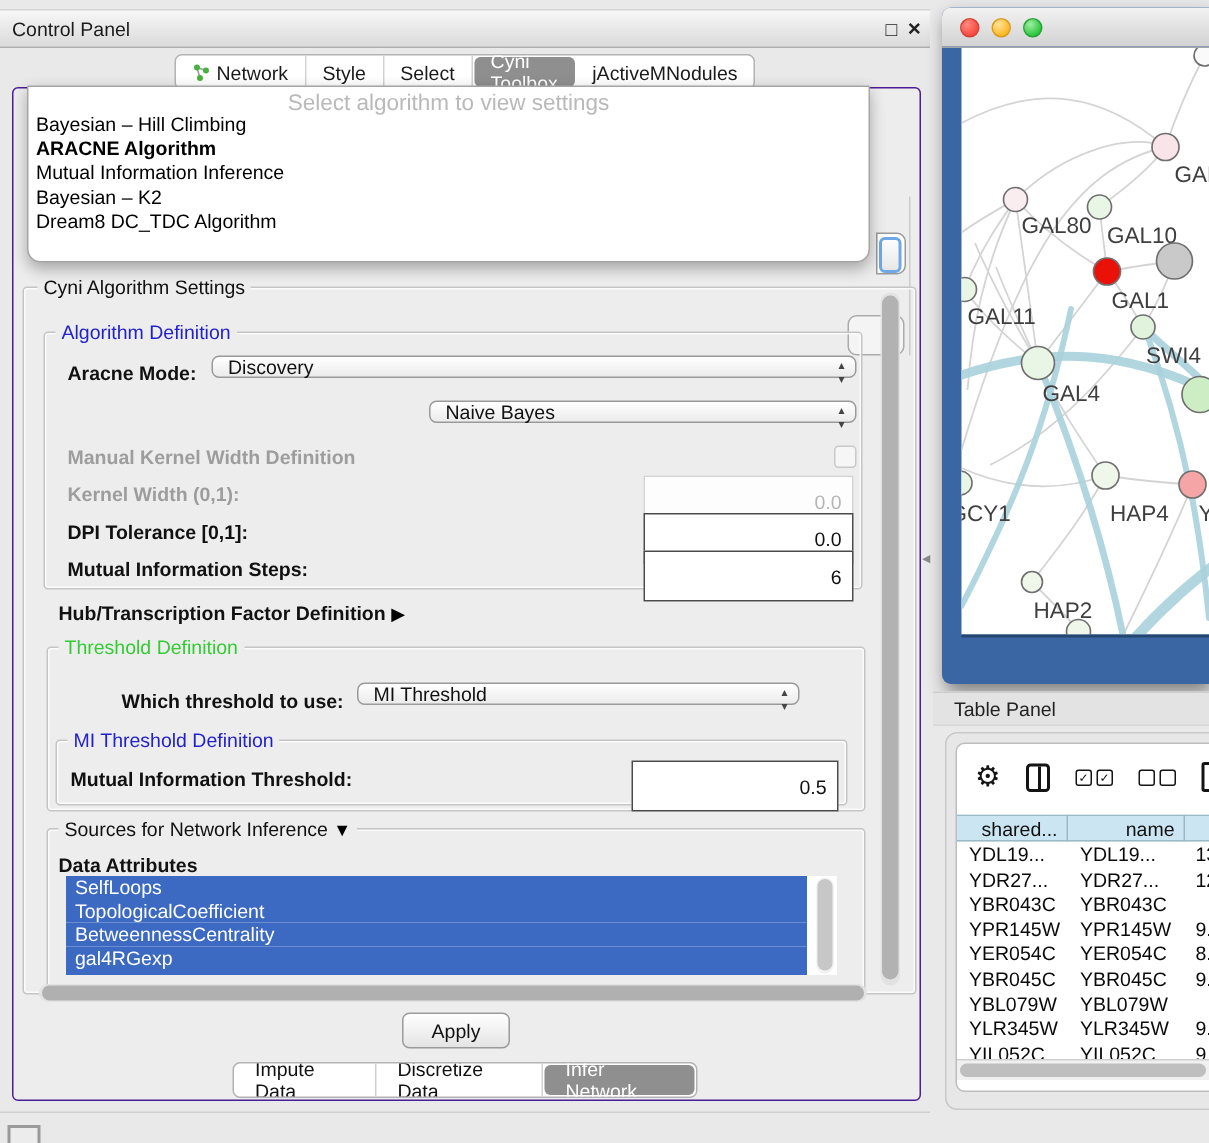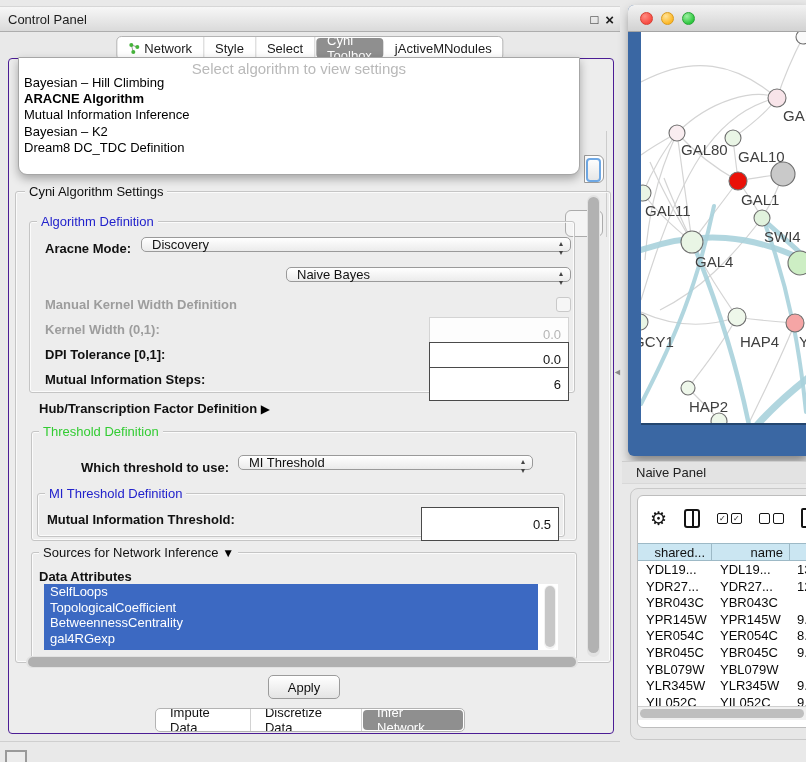--- a/index.html
+++ b/index.html
@@ -240,21 +240,21 @@
         <div class="btab sel">Infer Network</div>
       </div>
 
     <div id="algo-popup">
       <div id="algo-prompt">Select algorithm to view settings</div>
       <div id="dd-items">
           <div class="dd-item">Bayesian – Hill Climbing</div>
           <div class="dd-item bold">ARACNE Algorithm</div>
           <div class="dd-item">Mutual Information Inference</div>
           <div class="dd-item">Bayesian – K2</div>
-          <div class="dd-item">Dream8 DC_TDC Definition</div>
+          <div class="dd-item">Dream8 DC_TDC Algorithm</div>
         </div>
     </div>
   </div>
 
   <span id="splitter-arrow">◄</span>
 
   <div id="netwin">
     <div id="netwin-titlebar">
       <span class="light red"></span>
       <span class="light yellow"></span>
@@ -318,21 +318,21 @@
           <text x="633" y="347" font-size="15" fill="#3f3f3f" font-family="&quot;Liberation Sans&quot;, sans-serif">GCY1</text>
           <circle cx="688" cy="388" r="7" fill="#eef7ea" stroke="#6f6f6f" stroke-width="1.1"></circle>
           <text x="689" y="412" font-size="15" fill="#3f3f3f" font-family="&quot;Liberation Sans&quot;, sans-serif">HAP2</text>
           <circle cx="719" cy="421" r="8" fill="#eef7ea" stroke="#6f6f6f" stroke-width="1.1"></circle>
         </svg>
     </div>
     <div id="net-bottomline"></div>
   </div>
 
   <div id="tp-titlebar">
-    <span id="tp-title">Naive Panel</span>
+    <span id="tp-title">Table Panel</span>
   </div>
   <div id="tp-outer"></div>
   <div id="tp-card"></div>
   <div id="tp-toolbar">
     <span class="tp-ic gear">⚙</span>
     <span class="tp-ic colbox"></span>
     <span class="tp-ic cpair">
         <span class="cbx">✓</span>
         <span class="cbx">✓</span>
       </span>

